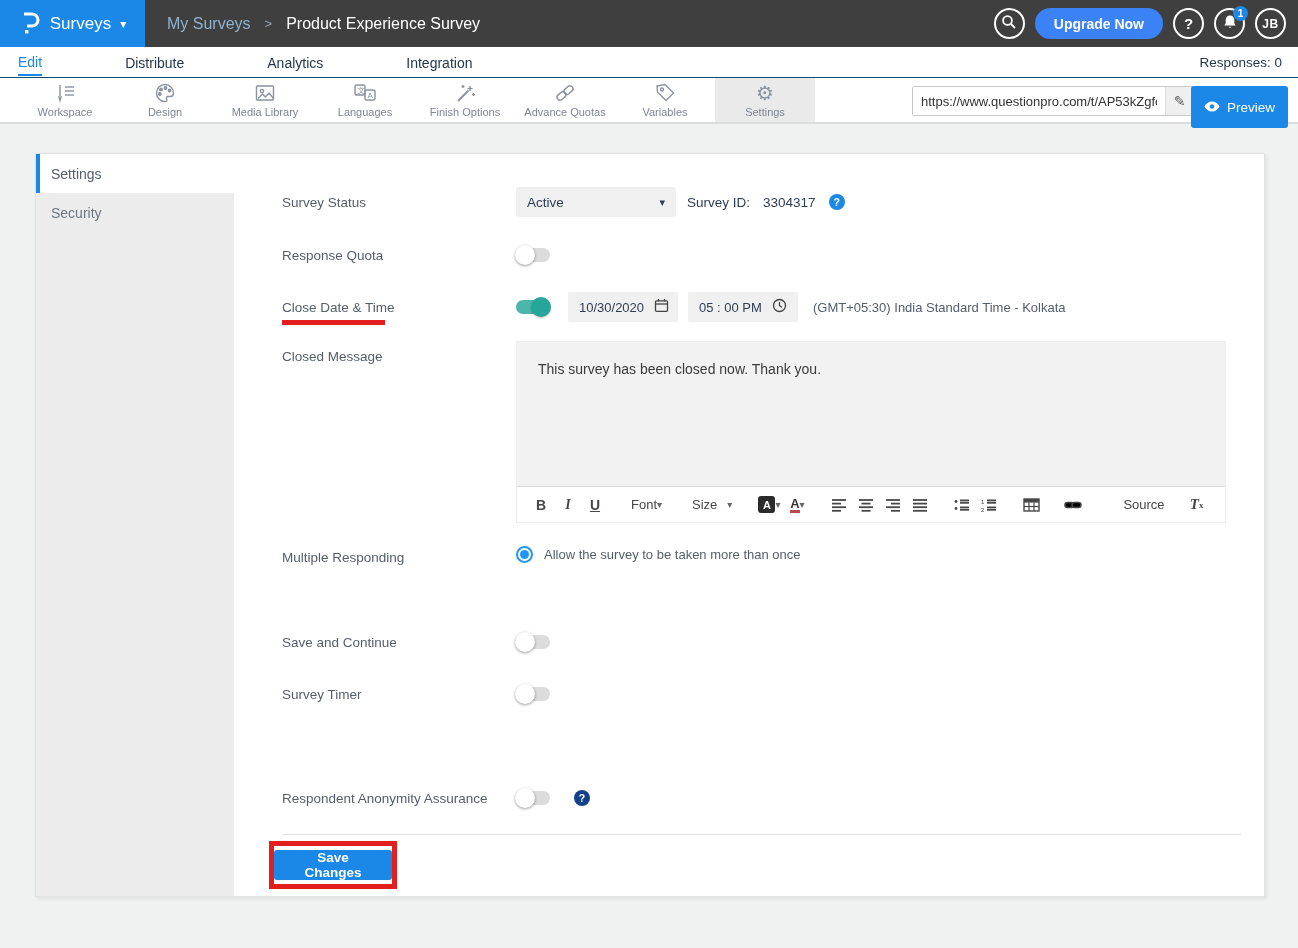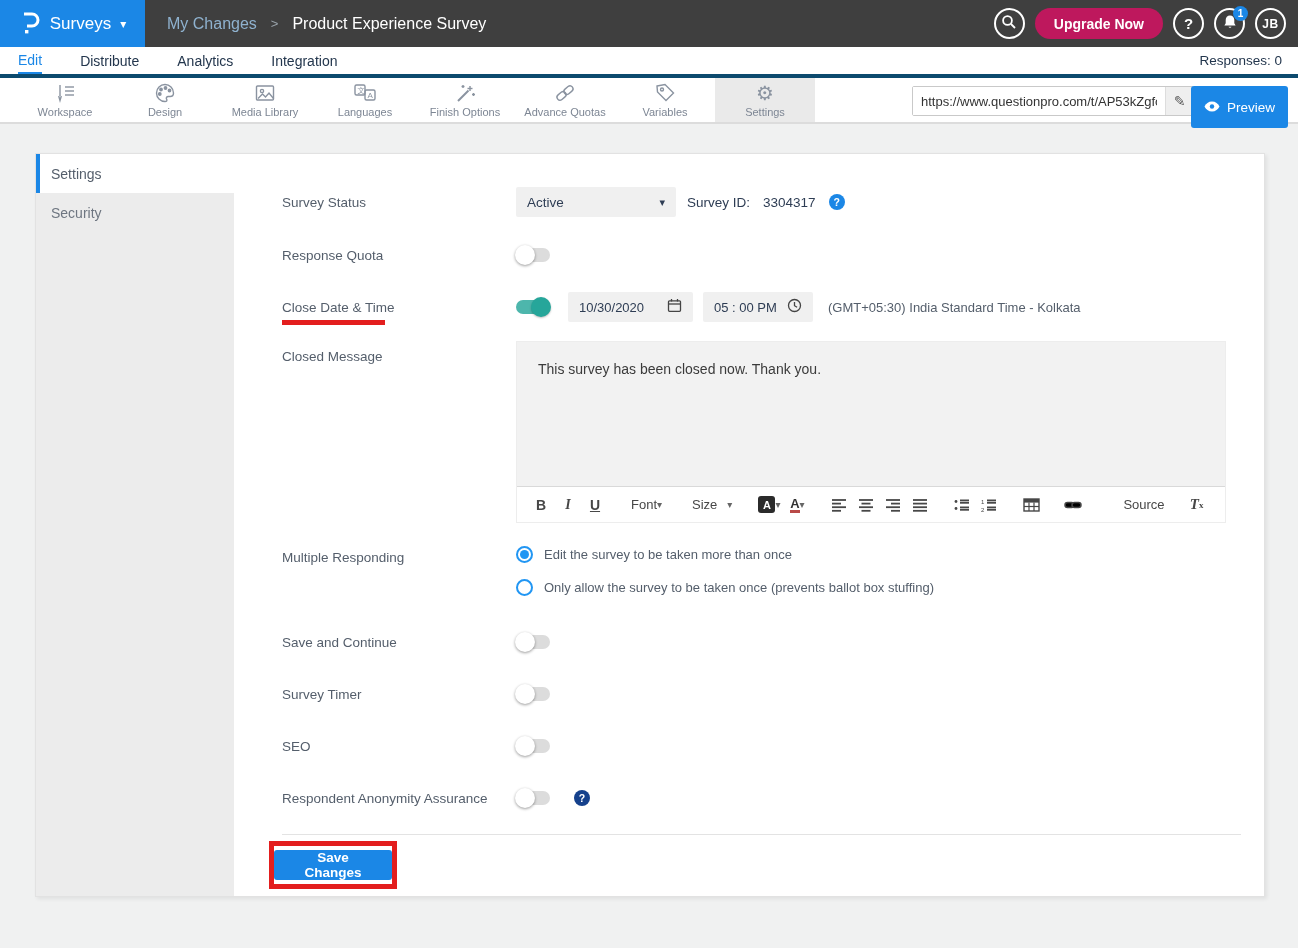--- a/index.html
+++ b/index.html
@@ -16,25 +16,25 @@
   .logo-area { width:145px; height:47px; background:#1b87e6; display:flex; align-items:center; justify-content:center; gap:9px; cursor:pointer; }
   .logo-mark svg { display:block; }
   .product-name { color:#fff; font-size:17px; }
   .logo-caret { color:#fff; font-size:12px; }
   .breadcrumb { display:flex; align-items:center; gap:14px; margin-left:22px; font-size:16px; }
   .crumb-parent { color:#8fb2cf; cursor:pointer; }
   .crumb-sep { color:#9aa3ab; font-size:13px; }
   .crumb-current { color:#fff; }
   .topbar-right { margin-left:auto; display:flex; align-items:center; gap:10px; margin-right:12px; }
   .circle-btn { width:31px; height:31px; border:2px solid #fff; border-radius:50%; display:flex; align-items:center; justify-content:center; color:#fff; cursor:pointer; position:relative; background:transparent; font-size:15px; font-weight:bold; }
-  .upgrade-btn { background:#be185d; color:#fff; font-weight:bold; font-size:14px; height:31px; padding:0 19px; border-radius:17px; display:flex; align-items:center; cursor:pointer; border:none; }
+  .upgrade-btn { background:#3b82f6; color:#fff; font-weight:bold; font-size:14px; height:31px; padding:0 19px; border-radius:17px; display:flex; align-items:center; cursor:pointer; border:none; }
   .badge { position:absolute; top:-4px; right:-5px; background:#1b87e6; color:#fff; width:15px; height:15px; border-radius:50%; font-size:10px; font-weight:bold; display:flex; align-items:center; justify-content:center; }
   .avatar { font-size:12px; letter-spacing:.5px; }
   
-  .tabrow { height:31px; background:#fff; display:flex; align-items:center; padding-left:18px; border-bottom:4px solid #0c4a6e; }
+  .tabrow { height:31px; background:#fff; display:flex; align-items:center; padding-left:18px; border-bottom:1px solid #0c4a6e;gap:45px; }
   .tab { font-size:14px; color:#23364d; margin-right:38px; cursor:pointer; padding:5px 0 4px; }
   .tab.active { color:#1b87e6; border-bottom:2px solid #1b87e6; }
   .responses { margin-left:auto; margin-right:16px; font-size:13.5px; color:#23364d; }
   
   .toolbar { height:46px; background:#fff; border-bottom:2px solid #dcdcdc; display:flex; align-items:stretch; padding-left:15px; position:relative; }
   .tool { width:100px; display:flex; flex-direction:column; align-items:center; justify-content:center; gap:2px; cursor:pointer; }
   .tool.active { background:#eaeaea; }
   .tool-icon { height:22px; display:flex; align-items:center; justify-content:center; color:#8a93a0; }
   .tool-icon svg { stroke:#8a93a0; fill:none; stroke-width:1.4; }
   .gear-glyph { font-size:20px; line-height:20px; font-family:"DejaVu Sans", sans-serif; }
@@ -100,21 +100,21 @@
     <span class="logo-mark">
       <svg width="22" height="26" viewBox="0 0 22 26">
         <path d="M5 3 h8 a6 6 0 0 1 0 12 h-5" stroke="#fff" stroke-width="3" fill="none"></path>
         <rect x="6" y="19" width="3.4" height="3.4" fill="#fff"></rect>
       </svg>
     </span>
     <span class="product-name">Surveys</span>
     <span class="logo-caret">▾</span>
   </div>
   <div class="breadcrumb">
-    <span class="crumb-parent">My Changes</span>
+    <span class="crumb-parent">My Surveys</span>
     <span class="crumb-sep">&gt;</span>
     <span class="crumb-current">Product Experience Survey</span>
   </div>
   <div class="topbar-right">
     <button class="circle-btn">
       <span>
         <svg width="16" height="16" viewBox="0 0 16 16">
             <circle cx="6.5" cy="6.5" r="4.4" stroke="#fff" stroke-width="1.8" fill="none"></circle>
             <line x1="10" y1="10" x2="14" y2="14" stroke="#fff" stroke-width="1.8"></line>
           </svg>
@@ -278,21 +278,21 @@
           </div>
       </div>
     </div>
 
     <div class="row" style="top:138px; height:30px;">
       <span class="flabel">Close Date &amp; Time</span>
       <div class="ctrl">
         <div class="toggle on">
             <span class="knob"></span>
           </div>
-        <div class="ghost-input" style="margin-left:18px; width:125px;">
+        <div class="ghost-input" style="margin-left:18px; width:110px;">
           <span>10/30/2020</span>
           <span style="margin-left:auto;">
             <svg width="15" height="15" viewBox="0 0 15 15">
                 <rect x="1.5" y="2.8" width="12" height="10.5" rx="1" stroke="#444" fill="none" stroke-width="1.3"></rect>
                 <line x1="1.5" y1="6" x2="13.5" y2="6" stroke="#444" stroke-width="1.3"></line>
                 <line x1="4.5" y1="1" x2="4.5" y2="3.5" stroke="#444" stroke-width="1.3"></line>
                 <line x1="10.5" y1="1" x2="10.5" y2="3.5" stroke="#444" stroke-width="1.3"></line>
               </svg>
           </span>
         </div>
@@ -436,27 +436,21 @@
         </span>
       </div>
     </div>
 
     <span class="flabel" style="top:396px;">Multiple Responding</span>
     <div class="ctrl" style="top:392px;">
       <span class="radio-line">
         <span class="radio">
             <span class="dot"></span>
           </span>
-        <span>Edit the survey to be taken more than once</span>
-      </span>
-    </div>
-    <div class="ctrl" style="top:425px;">
-      <span class="radio-line">
-        <span class="radio"></span>
-        <span>Only allow the survey to be taken once (prevents ballot box stuffing)</span>
+        <span>Allow the survey to be taken more than once</span>
       </span>
     </div>
 
     <div class="row" style="top:476px; height:24px;">
       <span class="flabel">Save and Continue</span>
       <div class="ctrl">
         <div class="toggle">
             <span class="knob"></span>
           </div>
       </div>
@@ -464,28 +458,20 @@
 
     <div class="row" style="top:528px; height:24px;">
       <span class="flabel">Survey Timer</span>
       <div class="ctrl">
         <div class="toggle">
             <span class="knob"></span>
           </div>
       </div>
     </div>
 
-    <div class="row" style="top:580px; height:24px;">
-      <span class="flabel">SEO</span>
-      <div class="ctrl">
-        <div class="toggle">
-            <span class="knob"></span>
-          </div>
-      </div>
-    </div>
 
     <div class="row" style="top:632px; height:24px;">
       <span class="flabel">Respondent Anonymity Assurance</span>
       <div class="ctrl">
         <div class="toggle">
             <span class="knob"></span>
           </div>
         <span class="help-dot dark" style="margin-left:24px;">?</span>
       </div>
     </div>

